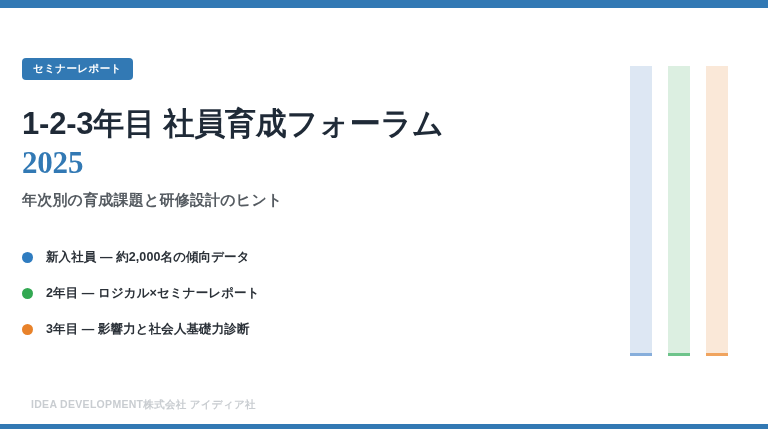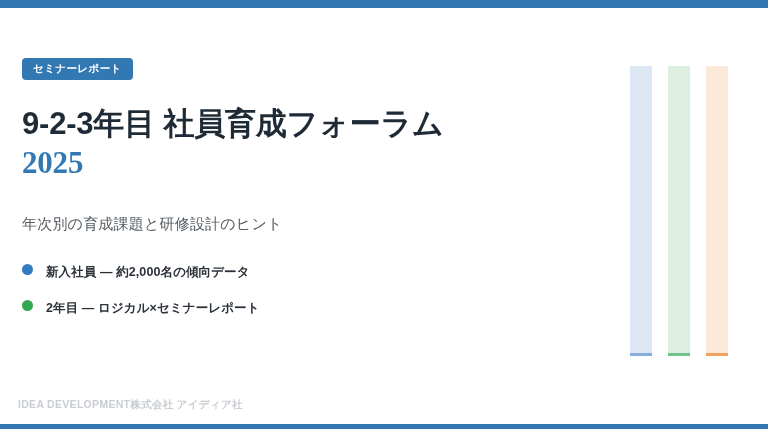--- a/index.html
+++ b/index.html
@@ -88,54 +88,54 @@
     line-height: 1.28;
     letter-spacing: -0.2px;
   }
   .title .year {
     display: block;
     color: #3279b4;
     font-family: Liberation Serif, serif;
   }
 
   .subtitle {
-    margin-top: 32px;
+    margin-top: 8px;
     font-size: 15px;
-    font-weight: normal;
+    font-weight: bold;
     color: #555b61;
     letter-spacing: 0.2px;
   }
 
   .bullets {
     margin-top: 30px;
     list-style: none;
     padding: 0;
   }
   .bullet {
     display: flex;
-    align-items: flex-start;
+    align-items: center;
     height: 36px;
   }
   .dot {
     width: 11px;
     height: 11px;
     border-radius: 50%;
     flex: 0 0 11px;
     margin-right: 13px;
   }
   .bullet-label {
     font-size: 12.5px;
     font-weight: bold;
     color: #2b3138;
     letter-spacing: 0.1px;
   }
 
   .footer {
     position: absolute;
-    left: 18px;
+    left: 31px;
     top: 398px;
     font-size: 10.5px;
     font-weight: bold;
     color: #c9cdd1;
     letter-spacing: 0.3px;
   }
 </style>
 </head>
 <body>
 
@@ -147,35 +147,39 @@
     <div class="bar blue"></div>
     <div class="bar green"></div>
     <div class="bar orange"></div>
   </div>
 
   <div class="content">
 
     <div class="badge">セミナーレポート</div>
 
     <div class="title">
-      <span>9-2-3年目 社員育成フォーラム</span>
+      <span>1-2-3年目 社員育成フォーラム</span>
       <span class="year">2025</span>
     </div>
 
     <div class="subtitle">年次別の育成課題と研修設計のヒント</div>
 
     <ul class="bullets">
       <li class="bullet">
         <span class="dot" style="background:#2f7cc0"></span>
         <span class="bullet-label">新入社員 — 約2,000名の傾向データ</span>
       </li>
       <li class="bullet">
         <span class="dot" style="background:#32a852"></span>
         <span class="bullet-label">2年目 — ロジカル×セミナーレポート</span>
       </li>
+      <li class="bullet">
+        <span class="dot" style="background:#e8822a"></span>
+        <span class="bullet-label">3年目 — 影響力と社会人基礎力診断</span>
+      </li>
     </ul>
 
   </div>
 
   <div class="footer">IDEA DEVELOPMENT株式会社 アイディア社</div>
 
   <div class="bottom-rule"></div>
 
 </div>
 

